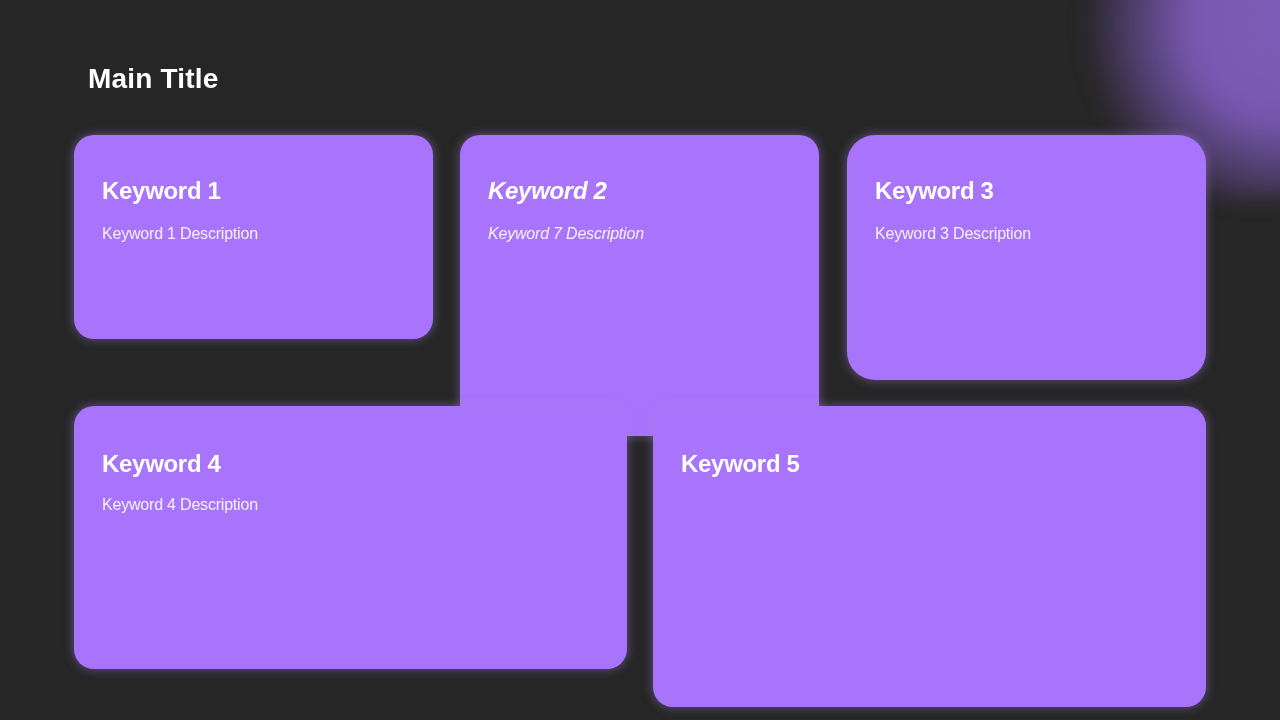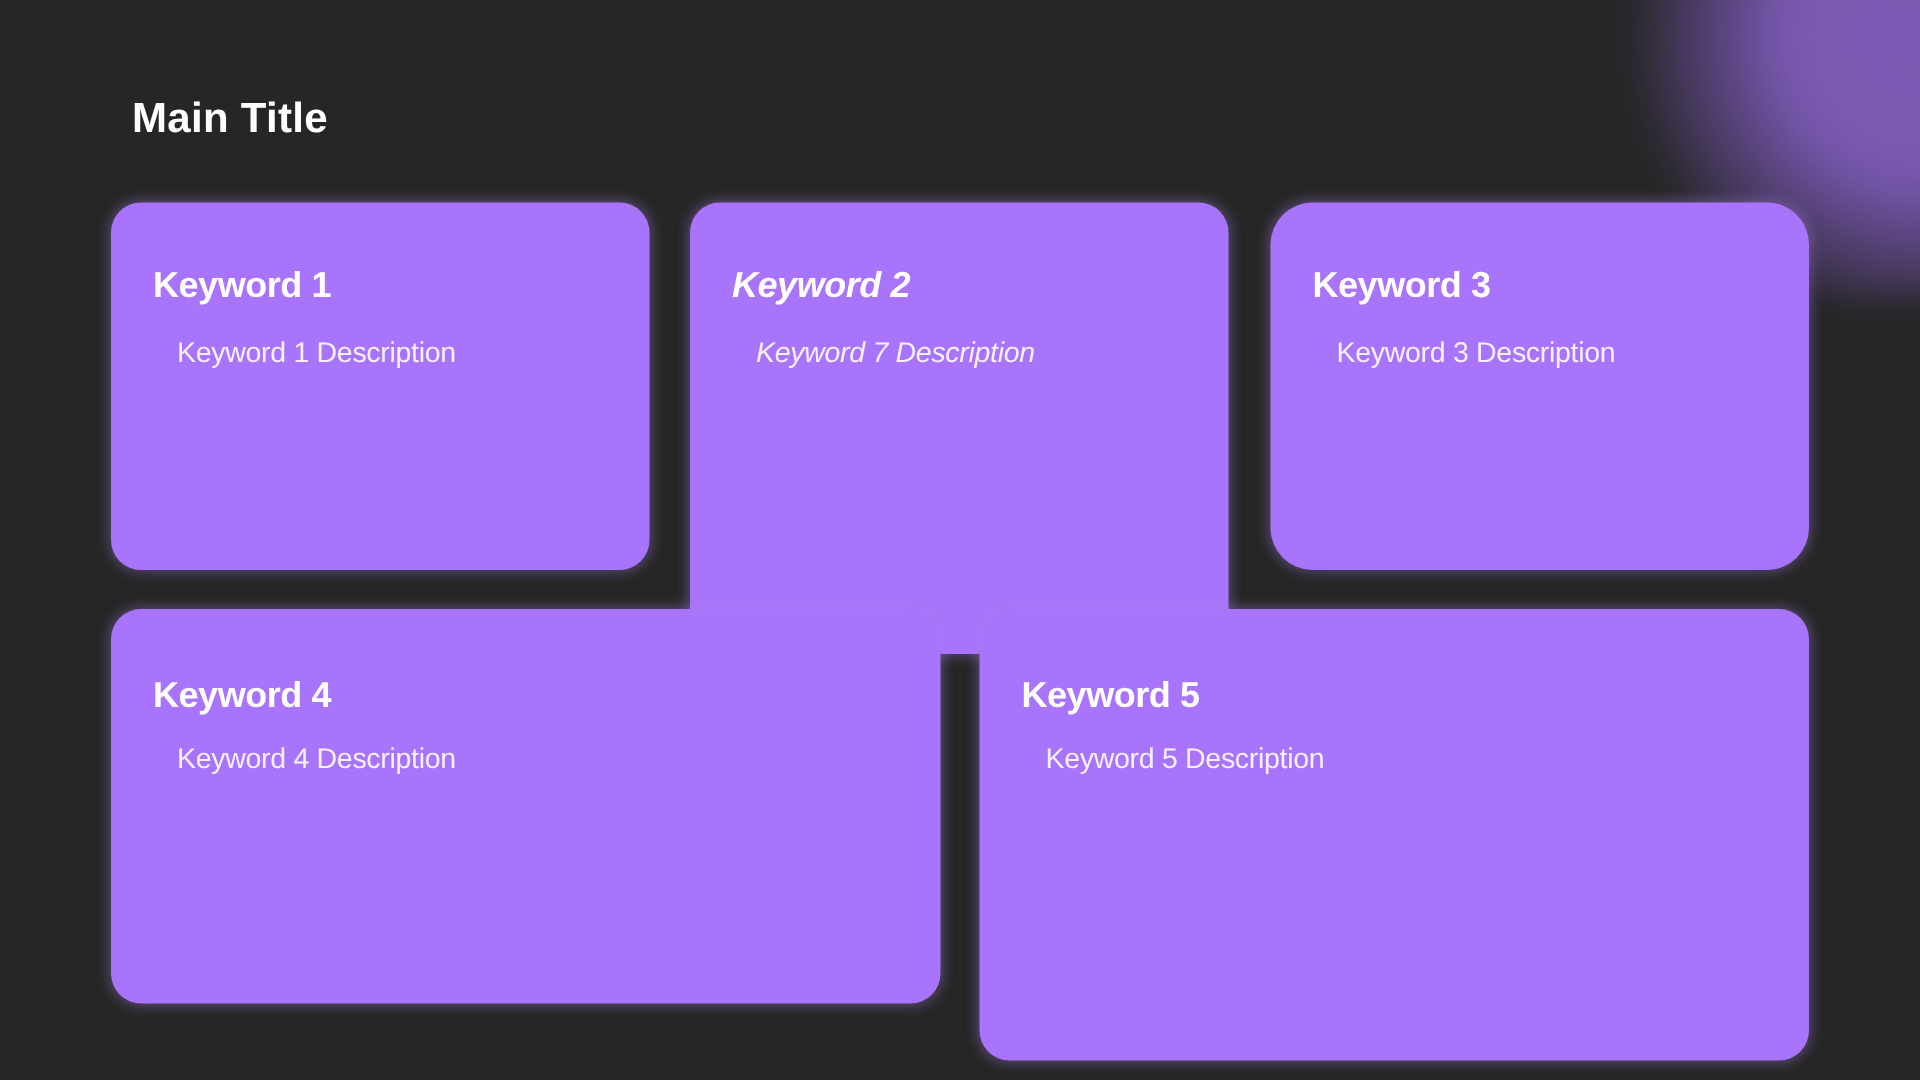--- a/index.html
+++ b/index.html
@@ -20,34 +20,34 @@
   }
   .card {
     position:absolute; background:#a874fc; border-radius:20px;
     box-shadow:0 0 8px 2px rgba(170,130,230,0.35);
   }
   .card .kw {
     position:absolute; left:28px; top:42px;
     color:#ffffff; font-size:24px; font-weight:700; letter-spacing:-0.3px;
   }
   .card .desc {
-    position:absolute; left:44px; top:90px;
-    color:#f6f0ff; font-size:19px; letter-spacing:-0.2px;
+    position:absolute; left:28px; top:90px;
+    color:#f6f0ff; font-size:16px; letter-spacing:-0.2px;
   }
   .row2 .kw { top:44px; }
   .row2 .desc { top:90px; }
 </style>
 </head>
 <body>
 
 <div class="glow"></div>
 
 <h1 class="title">Main Title</h1>
 
-<div class="card" style="left:74px; top:135px; width:359px; height:245px;">
+<div class="card" style="left:74px; top:135px; width:359px; height:204px;">
   <div class="kw">Keyword 1</div>
   <div class="desc">Keyword 1 Description</div>
 </div>
 
 <div class="card" style="left:460px; top:135px; width:359px; height:301px;font-style:italic;">
   <div class="kw">Keyword 2</div>
   <div class="desc">Keyword 7 Description</div>
 </div>
 
 <div class="card" style="left:847px; top:135px; width:359px; height:245px;border-radius:28px;">
@@ -55,14 +55,13 @@
   <div class="desc">Keyword 3 Description</div>
 </div>
 
 <div class="card row2" style="left:74px; top:406px; width:553px; height:263px;">
   <div class="kw">Keyword 4</div>
   <div class="desc">Keyword 4 Description</div>
 </div>
 
 <div class="card row2" style="left:653px; top:406px; width:553px; height:301px;">
   <div class="kw">Keyword 5</div>
-  <div class="desc">Keyword 5 Description</div>
 </div>
 
 </body></html>

